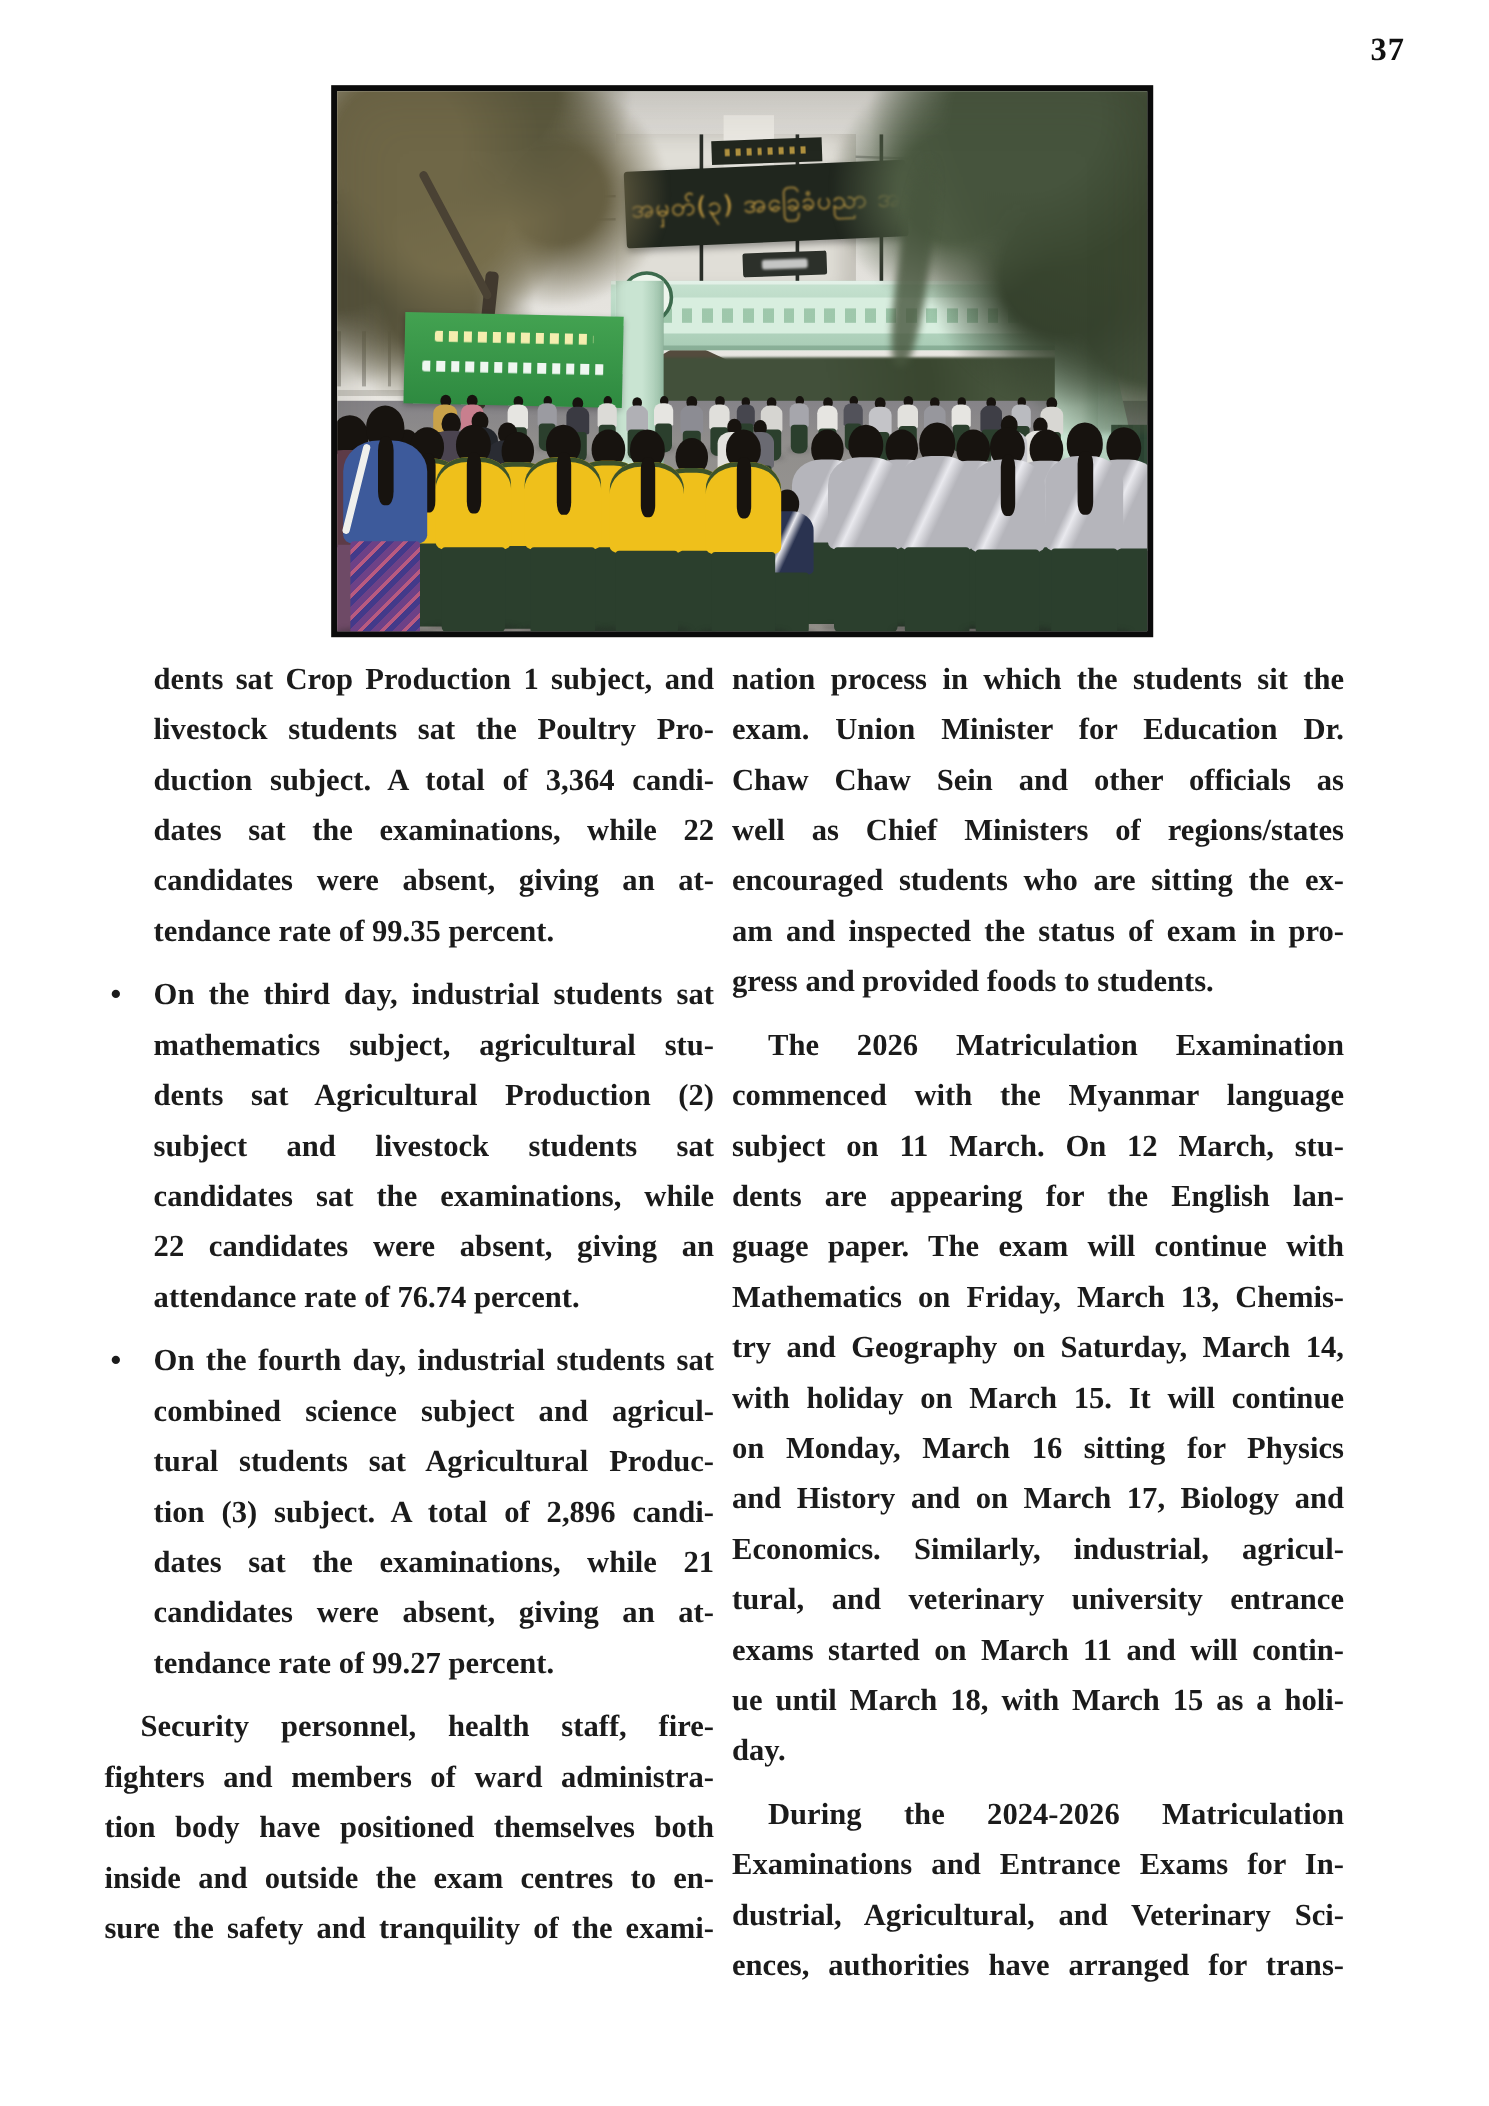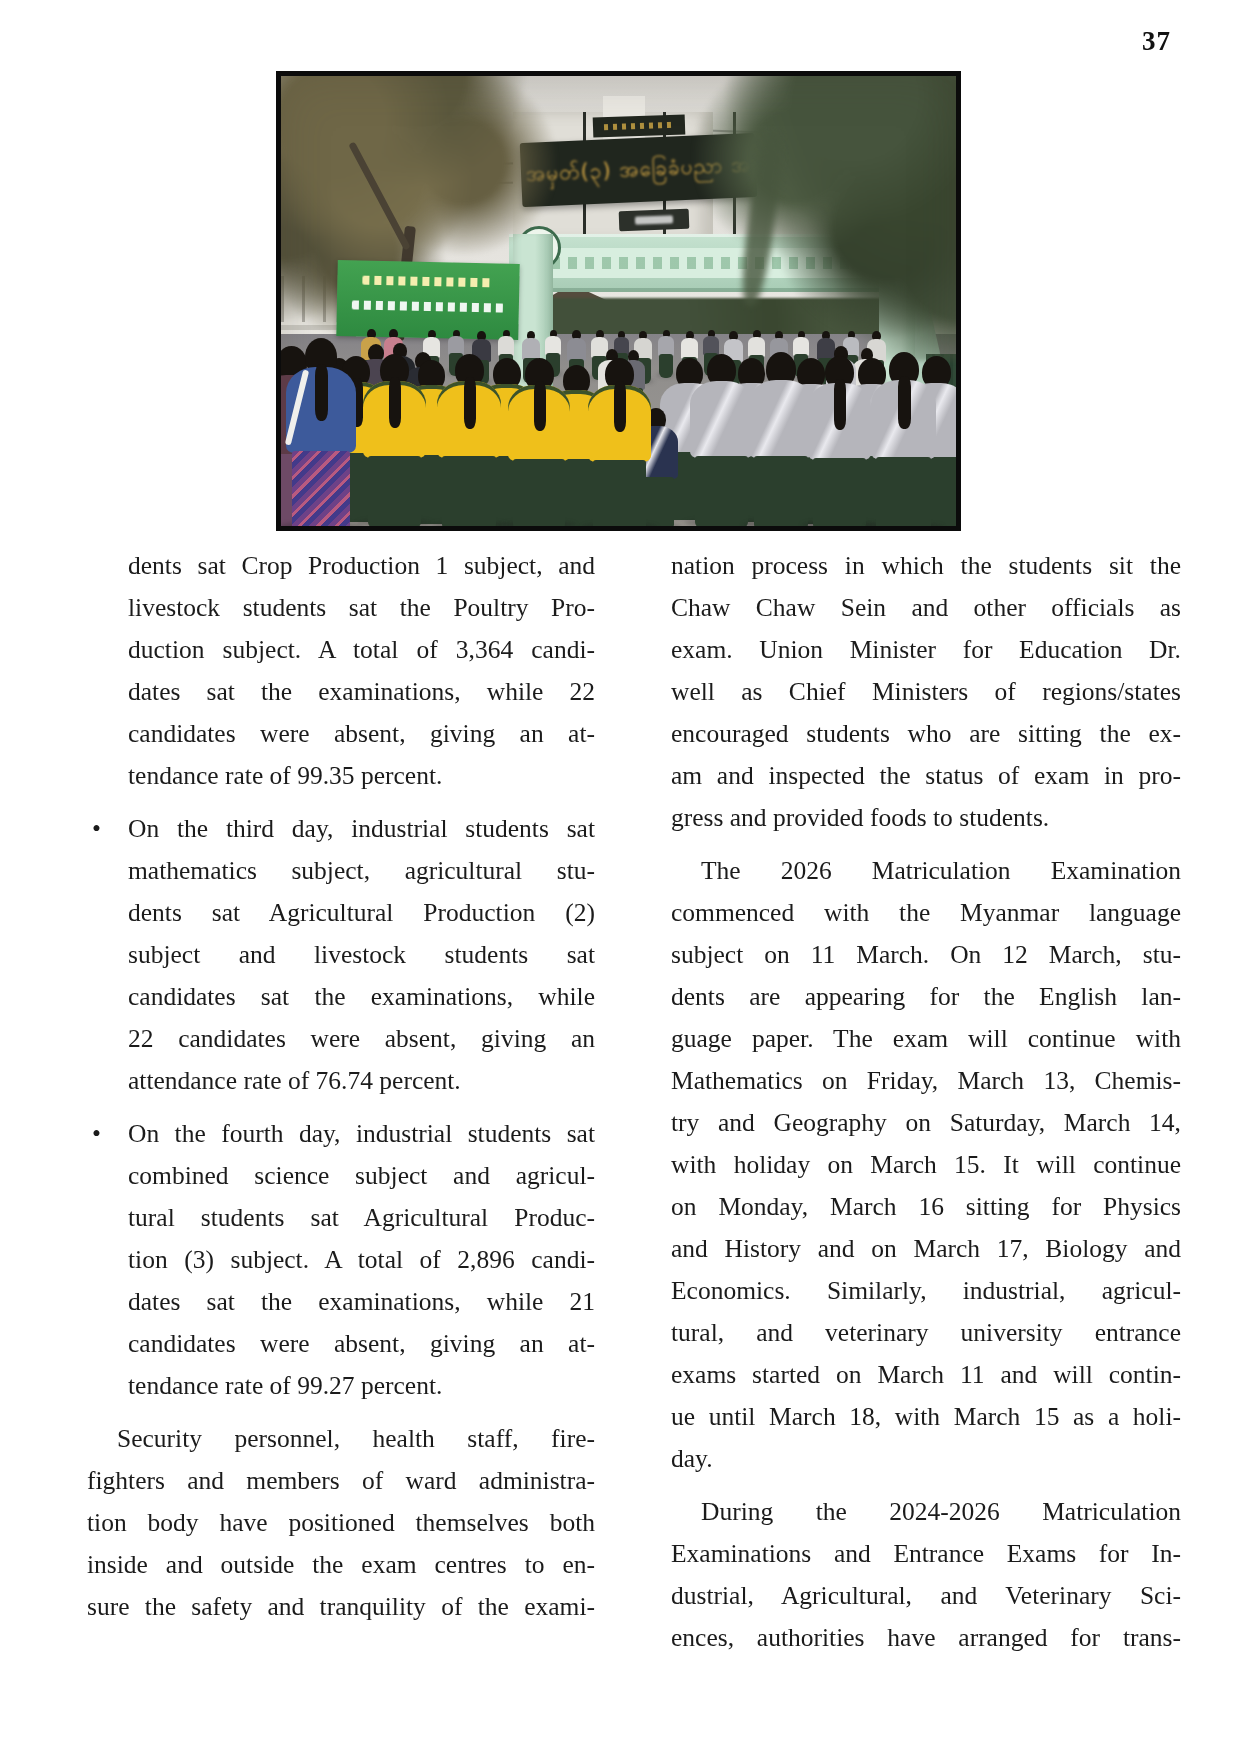--- a/index.html
+++ b/index.html
@@ -101,22 +101,22 @@
   .banner-line{position:absolute;height:9px;filter:blur(.5px);border-radius:2px;}
   .banner-line1{left:14%;top:15px;width:72%;
     background:repeating-linear-gradient(90deg,rgba(255,242,180,.95) 0 7px,transparent 7px 12px);}
   .banner-line2{left:8%;top:40px;width:84%;
     background:repeating-linear-gradient(90deg,rgba(255,255,255,.92) 0 7px,transparent 7px 12px);}
   .crowd{position:absolute;inset:0;}
   .vignette{position:absolute;inset:0;box-shadow:inset 0 0 50px rgba(70,62,50,.22);pointer-events:none;}
   
   .col{position:absolute;top:545px;font-size:25.5px;color:#1b1b1b;}
   #left-col{left:87px;width:508px;}
-  #right-col{left:671px;width:510px;}
-  .para{margin:0;}
+  #right-col{left:610px;width:510px;}
+  .para{margin:0;font-weight:bold;}
   .para + .para{margin-top:11px;}
   .line{height:42px;line-height:42px;text-align:justify;text-align-last:justify;overflow:visible;}
   .line.lastline{text-align-last:left;}
   .para.indent .line.firstline{text-indent:30px;}
   .para.continuation-indent{margin-left:41px;}
   .para.bullet{padding-left:41px;position:relative;}
   .bullet-marker{position:absolute;left:5px;top:0;line-height:42px;font-size:25.5px;}
 </style>
 </head>
 <body>
@@ -510,22 +510,22 @@
       <div class="line firstline">Security personnel, health staff, fire-</div>
       <div class="line">fighters and members of ward administra-</div>
       <div class="line">tion body have positioned themselves both</div>
       <div class="line">inside and outside the exam centres to en-</div>
       <div class="line">sure the safety and tranquility of the exami-</div>
     </div>
   </div>
 <div class="col" id="right-col">
     <div class="para plain">
       <div class="line firstline">nation process in which the students sit the</div>
+      <div class="line">exam. Union Minister for Education Dr.</div>
       <div class="line">Chaw Chaw Sein and other officials as</div>
-      <div class="line">exam. Union Minister for Education Dr.</div>
       <div class="line">well as Chief Ministers of regions/states</div>
       <div class="line">encouraged students who are sitting the ex-</div>
       <div class="line">am and inspected the status of exam in pro-</div>
       <div class="line lastline">gress and provided foods to students.</div>
     </div>
     <div class="para indent">
       <div class="line firstline">The 2026 Matriculation Examination</div>
       <div class="line">commenced with the Myanmar language</div>
       <div class="line">subject on 11 March. On 12 March, stu-</div>
       <div class="line">dents are appearing for the English lan-</div>

